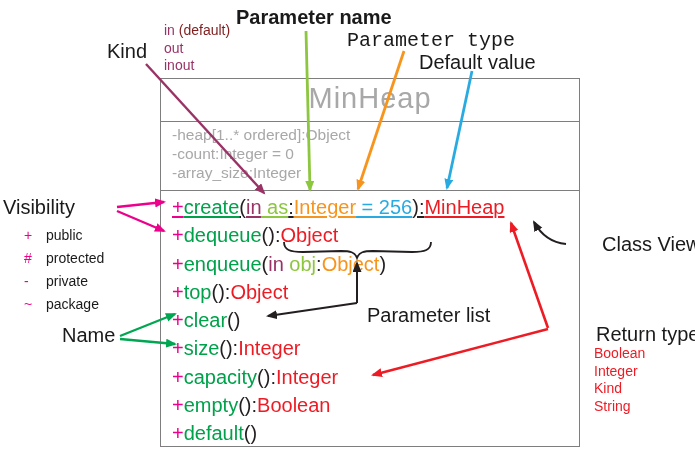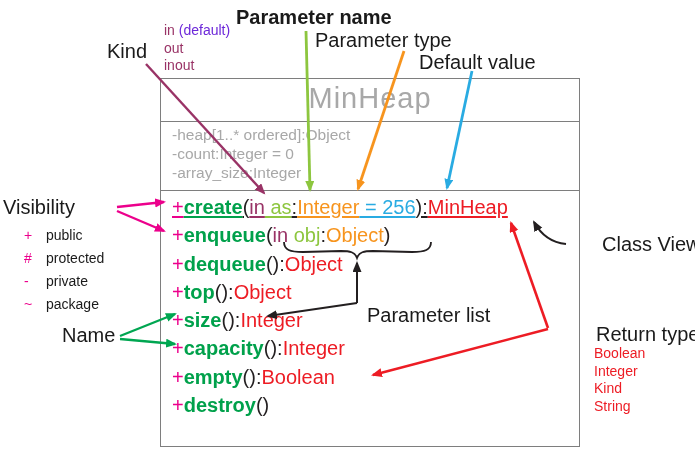--- a/index.html
+++ b/index.html
@@ -11,44 +11,44 @@
              border:1px solid var(--c-border,#7e7e7e);box-sizing:border-box;background:transparent;}
   .class-title{position:absolute;left:0;right:0;top:3px;text-align:center;
                font-size:29px;letter-spacing:1px;color:var(--c-gray_text,#a8a8a8);}
   .divider{position:absolute;left:0;width:100%;height:1px;background:var(--c-border,#7e7e7e);}
   .d1{top:42px}.d2{top:111px}
   .attributes{position:absolute;left:11px;top:46px;font-size:15.5px;line-height:19px;
               color:var(--c-gray_text,#a8a8a8);white-space:nowrap;}
   .methods{position:absolute;left:11px;top:114px;font-size:20px;line-height:28.3px;white-space:nowrap;}
   .method-row.u span{text-decoration:underline;text-underline-offset:2px;}
   .seg-vis{color:var(--c-magenta,#ec008c);}
-  .seg-name{color:var(--c-method_green,#00a14b);font-weight:bold;}
+  .seg-name{color:var(--c-method_green,#00a14b);}
   .seg-punct{color:#231f20;}
   .seg-kind{color:var(--c-purple,#993366);}
   .seg-pname{color:var(--c-lime,#8dc63f);}
   .seg-ptype{color:var(--c-orange,#f7941d);}
   .seg-default{color:var(--c-blue,#29abe2);}
   .seg-rtype{color:var(--c-red,#ed1c24);}
 
   
   .label{position:absolute;font-size:20px;white-space:nowrap;color:#1a1a1a;}
   .l-param-name{left:236px;top:6px;font-weight:bold;}
-  .l-param-type{left:315px;top:29px;}
+  .l-param-type{left:347px;top:29px;font-family:Liberation Mono, monospace;}
   .l-default{left:419px;top:51px;}
   .l-kind{left:107px;top:40px;}
   .l-visibility{left:3px;top:196px;}
   .l-name{left:62px;top:324px;}
   .l-param-list{left:367px;top:304px;}
   .l-class-view{left:566px;top:233px;margin-left:36px;}
   .l-return-types{left:552px;top:323px;margin-left:44px;}
 
   
   .legend{position:absolute;font-size:14px;white-space:nowrap;}
   .kind-legend{left:164px;top:22px;line-height:17.5px;color:var(--c-purple,#993366);}
-  .kind-note{color:#6d28d9;}
+  .kind-note{color:#7f1d1d;}
   .vis-legend{left:24px;top:224px;line-height:23px;color:#1a1a1a;}
   .vis-sym{display:inline-block;width:22px;color:var(--c-magenta,#ec008c);}
   .rt-legend{left:594px;top:345px;line-height:17.5px;color:var(--c-red,#ed1c24);}
 
   
   .arrows{position:absolute;left:0;top:0;pointer-events:none;}
   .st-lime{stroke:var(--c-lime,#8dc63f);}   .fl-lime{fill:var(--c-lime,#8dc63f);}
   .st-orange{stroke:var(--c-orange,#f7941d);} .fl-orange{fill:var(--c-orange,#f7941d);}
   .st-blue{stroke:var(--c-blue,#29abe2);}   .fl-blue{fill:var(--c-blue,#29abe2);}
   .st-purple{stroke:var(--c-purple,#993366);} .fl-purple{fill:var(--c-purple,#993366);}
@@ -66,27 +66,28 @@
     <div class="class-title">MinHeap</div>
     <div class="divider d1"></div>
     <div class="attributes">
         <div class="attr-row">-heap[1..* ordered]:Object</div>
         <div class="attr-row">-count:Integer = 0</div>
         <div class="attr-row">-array_size:Integer</div>
       </div>
     <div class="divider d2"></div>
     <div class="methods">
         <div class="method-row u"><span class="seg-vis">+</span><span class="seg-name">create</span><span class="seg-punct">(</span><span class="seg-kind">in</span><span class="seg-pname"> as</span><span class="seg-punct">:</span><span class="seg-ptype">Integer</span><span class="seg-default"> = 256</span><span class="seg-punct">):</span><span class="seg-rtype">MinHeap</span></div>
+        <div class="method-row"><span class="seg-vis">+</span><span class="seg-name">dequeue</span><span class="seg-punct">():</span><span class="seg-rtype">Object</span></div>
         <div class="method-row"><span class="seg-vis">+</span><span class="seg-name">enqueue</span><span class="seg-punct">(</span><span class="seg-kind">in</span><span class="seg-pname"> obj</span><span class="seg-punct">:</span><span class="seg-ptype">Object</span><span class="seg-punct">)</span></div>
-        <div class="method-row"><span class="seg-vis">+</span><span class="seg-name">dequeue</span><span class="seg-punct">():</span><span class="seg-rtype">Object</span></div>
         <div class="method-row"><span class="seg-vis">+</span><span class="seg-name">top</span><span class="seg-punct">():</span><span class="seg-rtype">Object</span></div>
+        <div class="method-row"><span class="seg-vis">+</span><span class="seg-name">clear</span><span class="seg-punct">()</span></div>
         <div class="method-row"><span class="seg-vis">+</span><span class="seg-name">size</span><span class="seg-punct">():</span><span class="seg-rtype">Integer</span></div>
         <div class="method-row"><span class="seg-vis">+</span><span class="seg-name">capacity</span><span class="seg-punct">():</span><span class="seg-rtype">Integer</span></div>
         <div class="method-row"><span class="seg-vis">+</span><span class="seg-name">empty</span><span class="seg-punct">():</span><span class="seg-rtype">Boolean</span></div>
-        <div class="method-row"><span class="seg-vis">+</span><span class="seg-name">destroy</span><span class="seg-punct">()</span></div>
+        <div class="method-row"><span class="seg-vis">+</span><span class="seg-name">default</span><span class="seg-punct">()</span></div>
       </div>
   </div>
 
   <div class="label l-param-name">Parameter name</div>
   <div class="label l-param-type">Parameter type</div>
   <div class="label l-default">Default value</div>
   <div class="label l-kind">Kind</div>
   <div class="label l-visibility">Visibility</div>
   <div class="label l-name">Name</div>
   <div class="label l-param-list">Parameter list</div>

